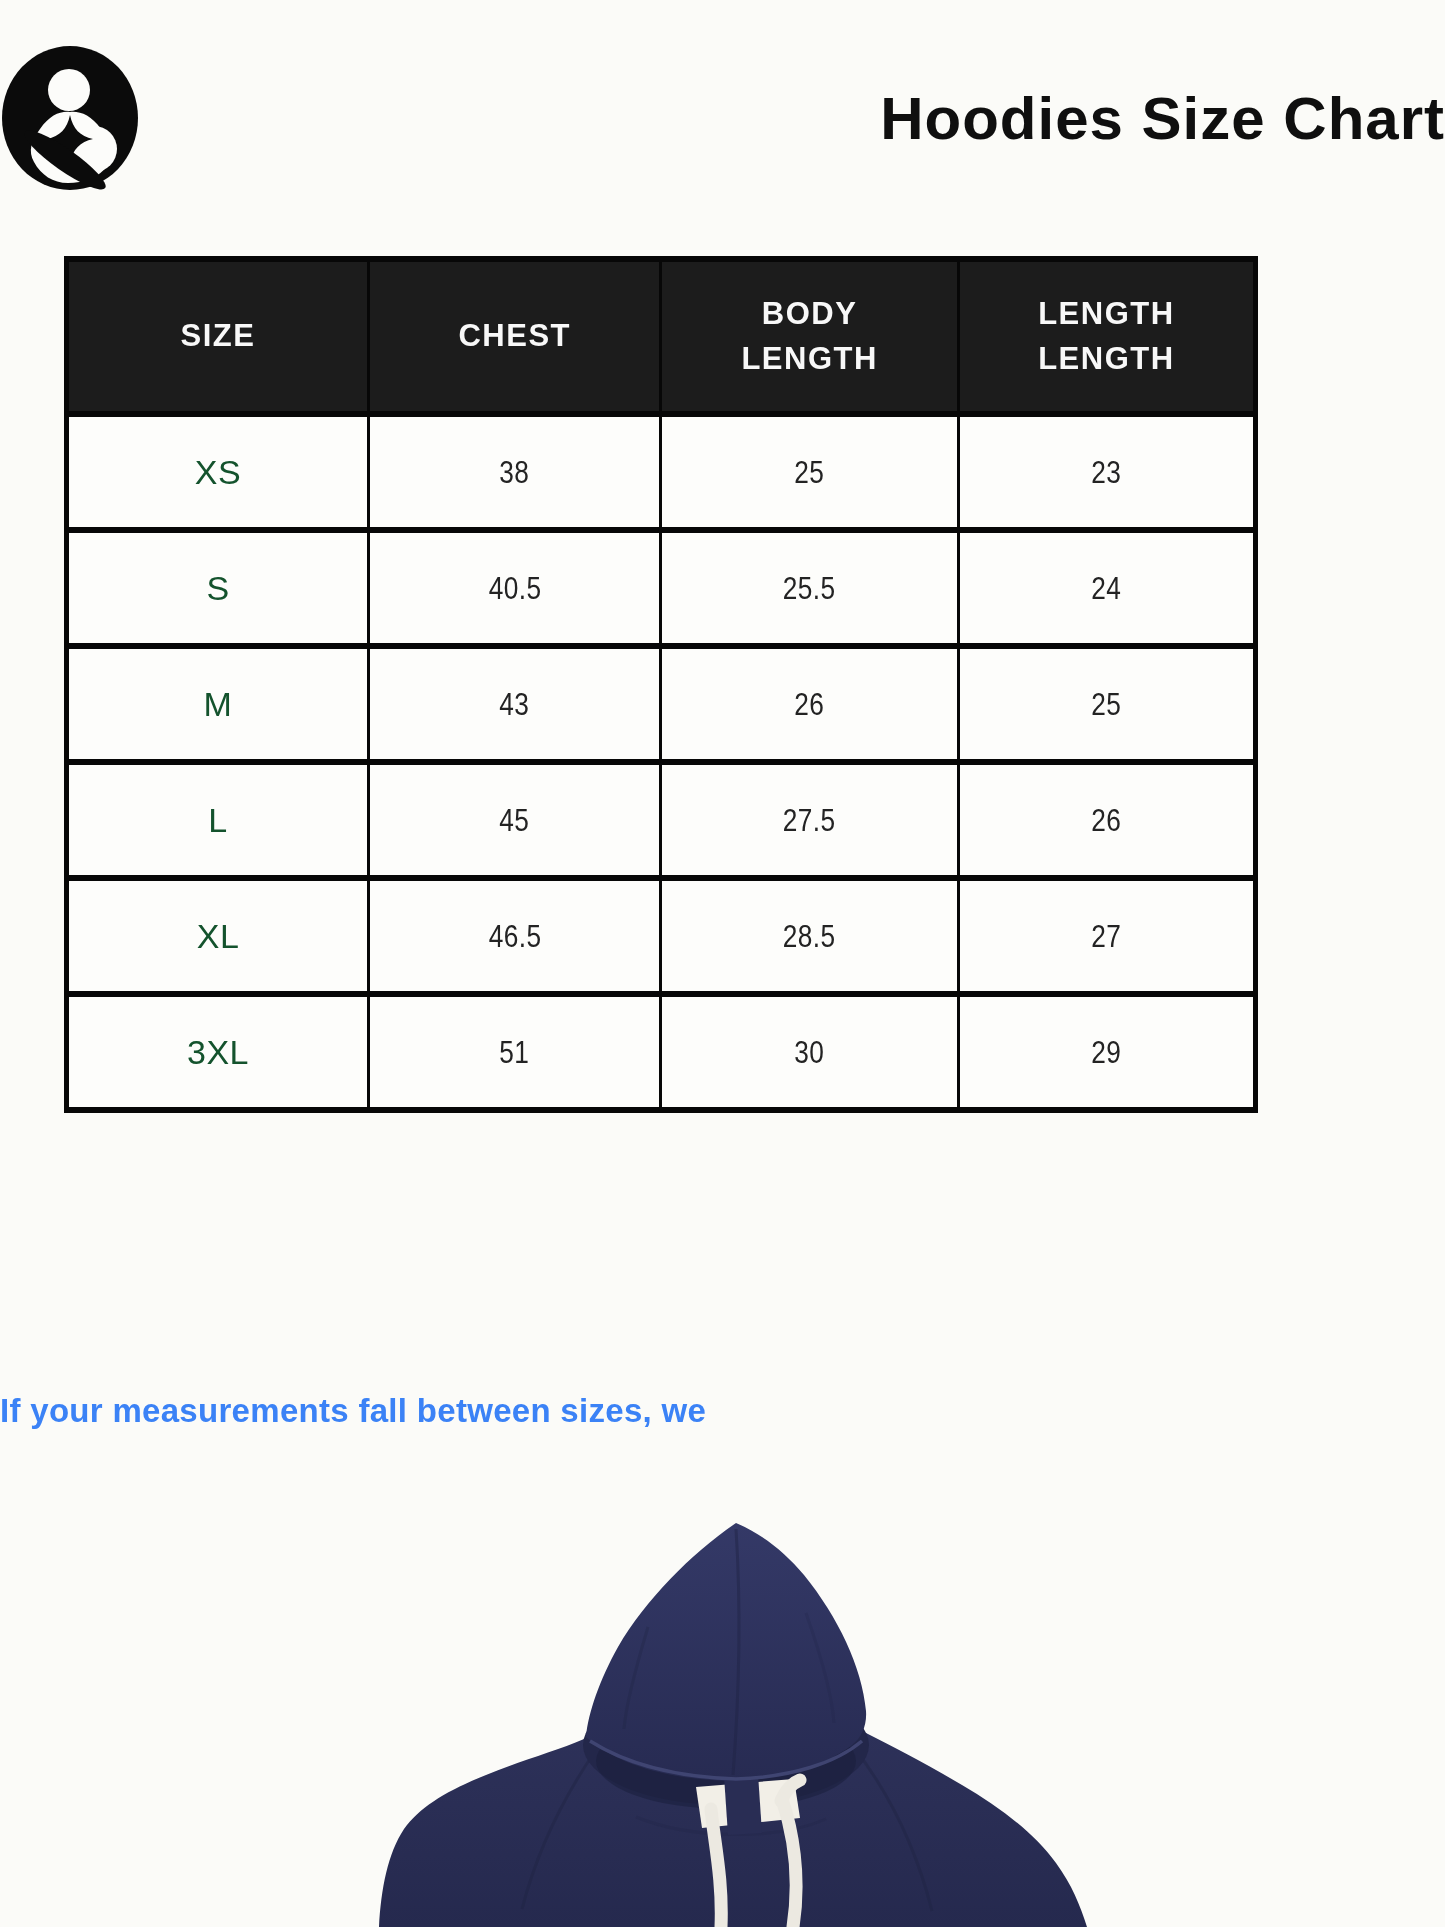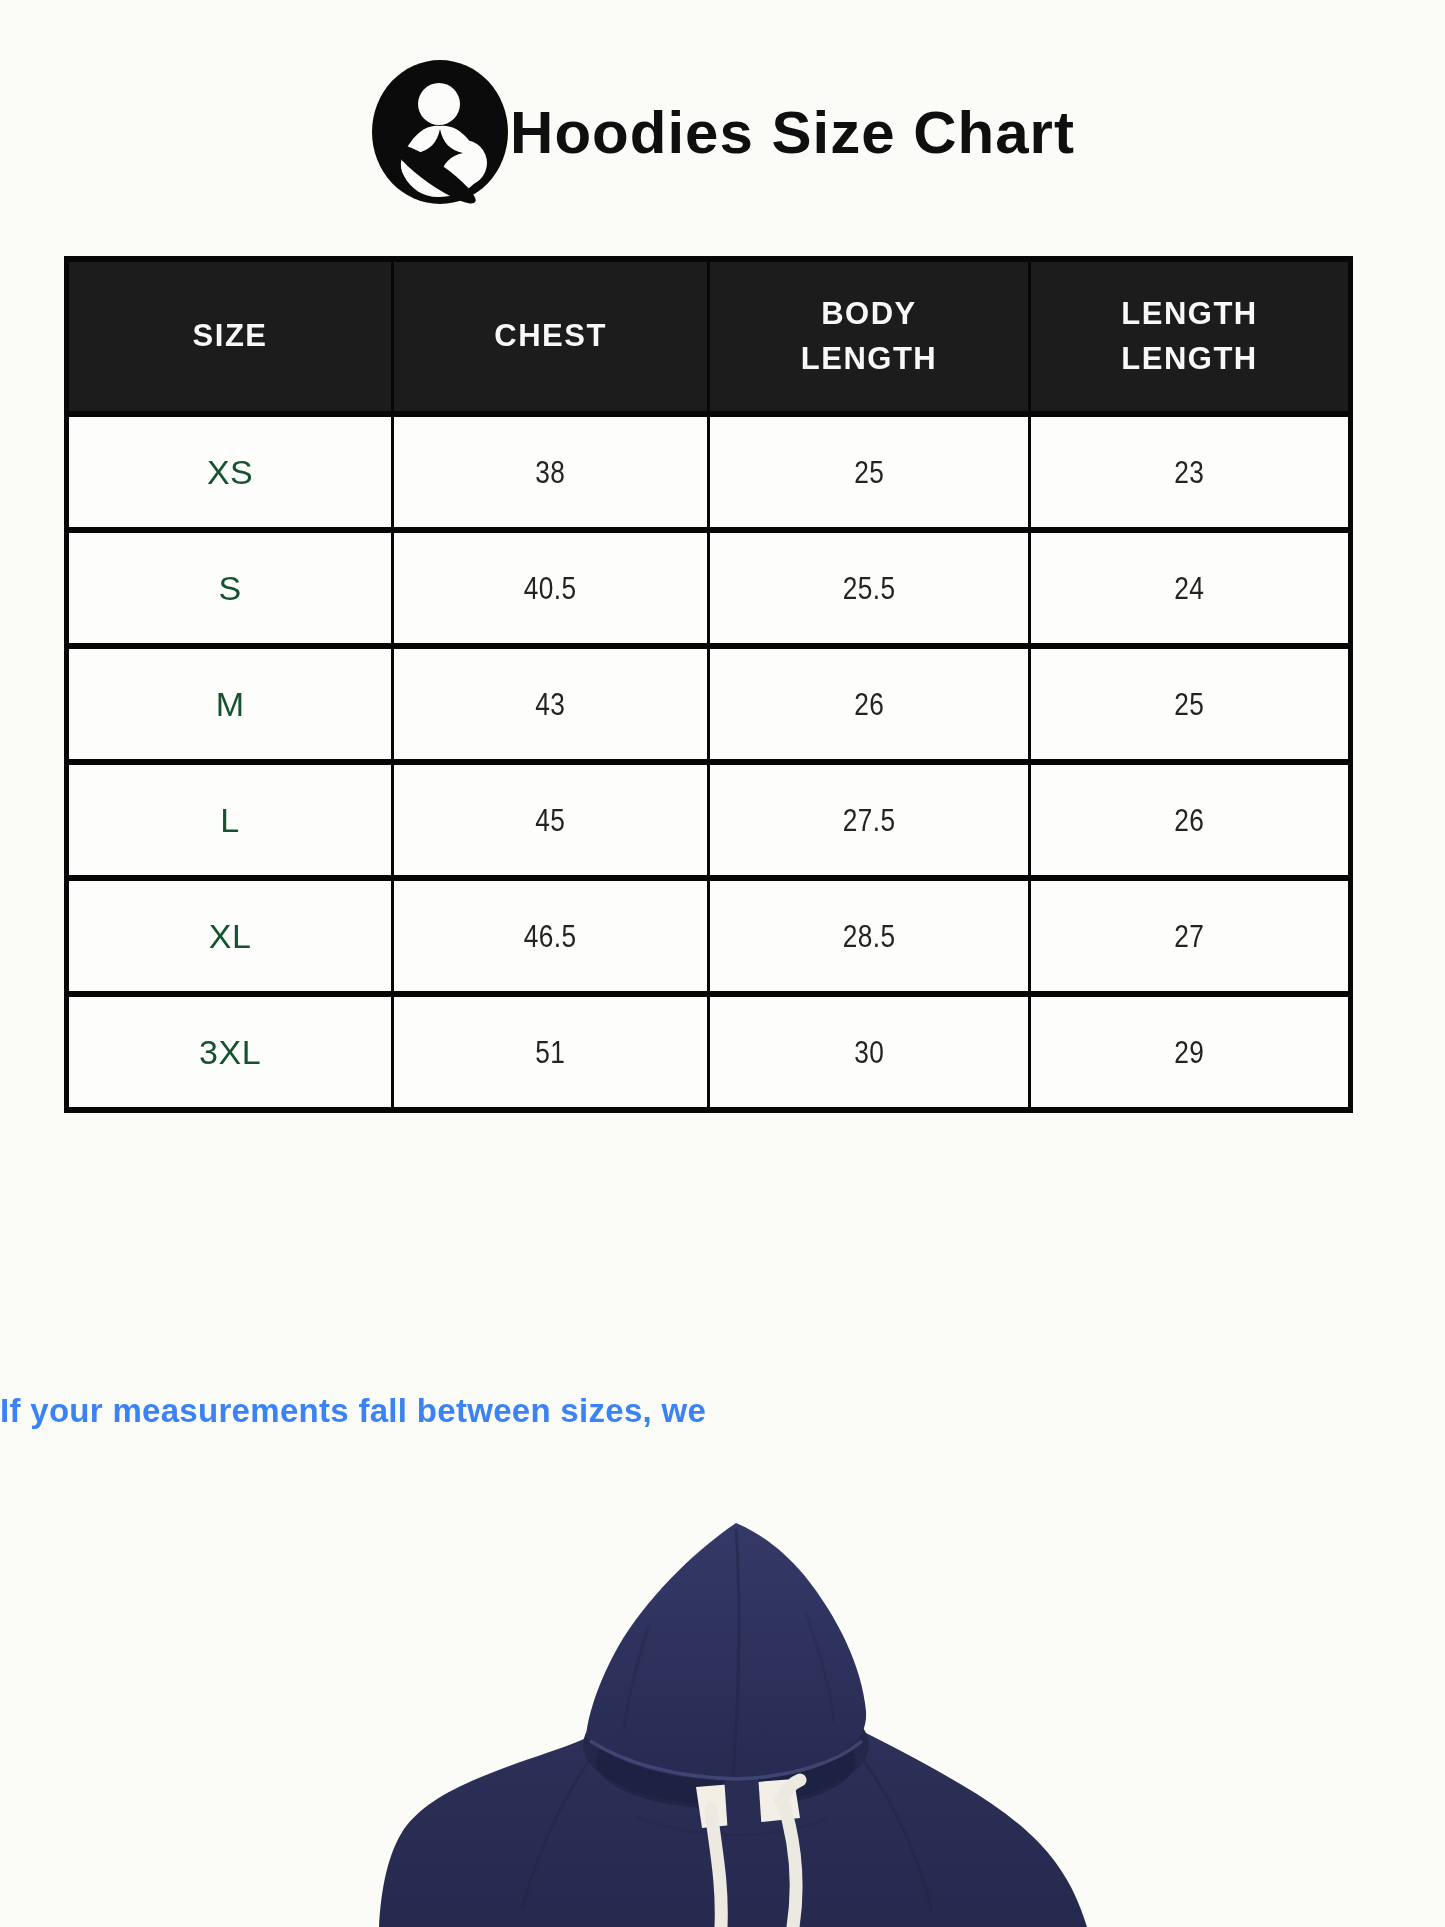--- a/index.html
+++ b/index.html
@@ -4,33 +4,33 @@
 <style>
   html,body{margin:0;padding:0;}
   body{
     width:1445px;height:1927px;position:relative;overflow:hidden;
     background:#fbfbf8;color:#141414;
     font-family:"Liberation Sans", sans-serif;
   }
 
   
   .brand-header{
-    position:absolute;top:58px;left:0;width:100%;
-    display:flex;justify-content:center;align-items:center;
+    position:absolute;top:44px;left:0;width:100%;
+    display:flex;justify-content:space-between;align-items:center;
   }
   .logo{width:140px;height:148px;flex:0 0 auto;}
   .logo svg{width:100%;height:100%;display:block;}
   .title{
     font-size:60px;font-weight:700;letter-spacing:1px;color:#0f0f0f;
     white-space:nowrap;
   }
 
   
   .size-table{
-    position:absolute;left:64px;top:256px;width:1289px;
+    position:absolute;left:64px;top:256px;width:1194px;
     border-collapse:collapse;table-layout:fixed;background:#fdfdfb;
     border:5px solid #070707;
   }
   .size-table th,.size-table td{
     border-left:3px solid #070707;border-right:3px solid #070707;
     border-top:6px solid #070707;border-bottom:6px solid #070707;
     text-align:center;vertical-align:middle;padding:0;
   }
   .size-table thead th{
     background:#1c1c1c;color:#f8f8f8;height:149px;

